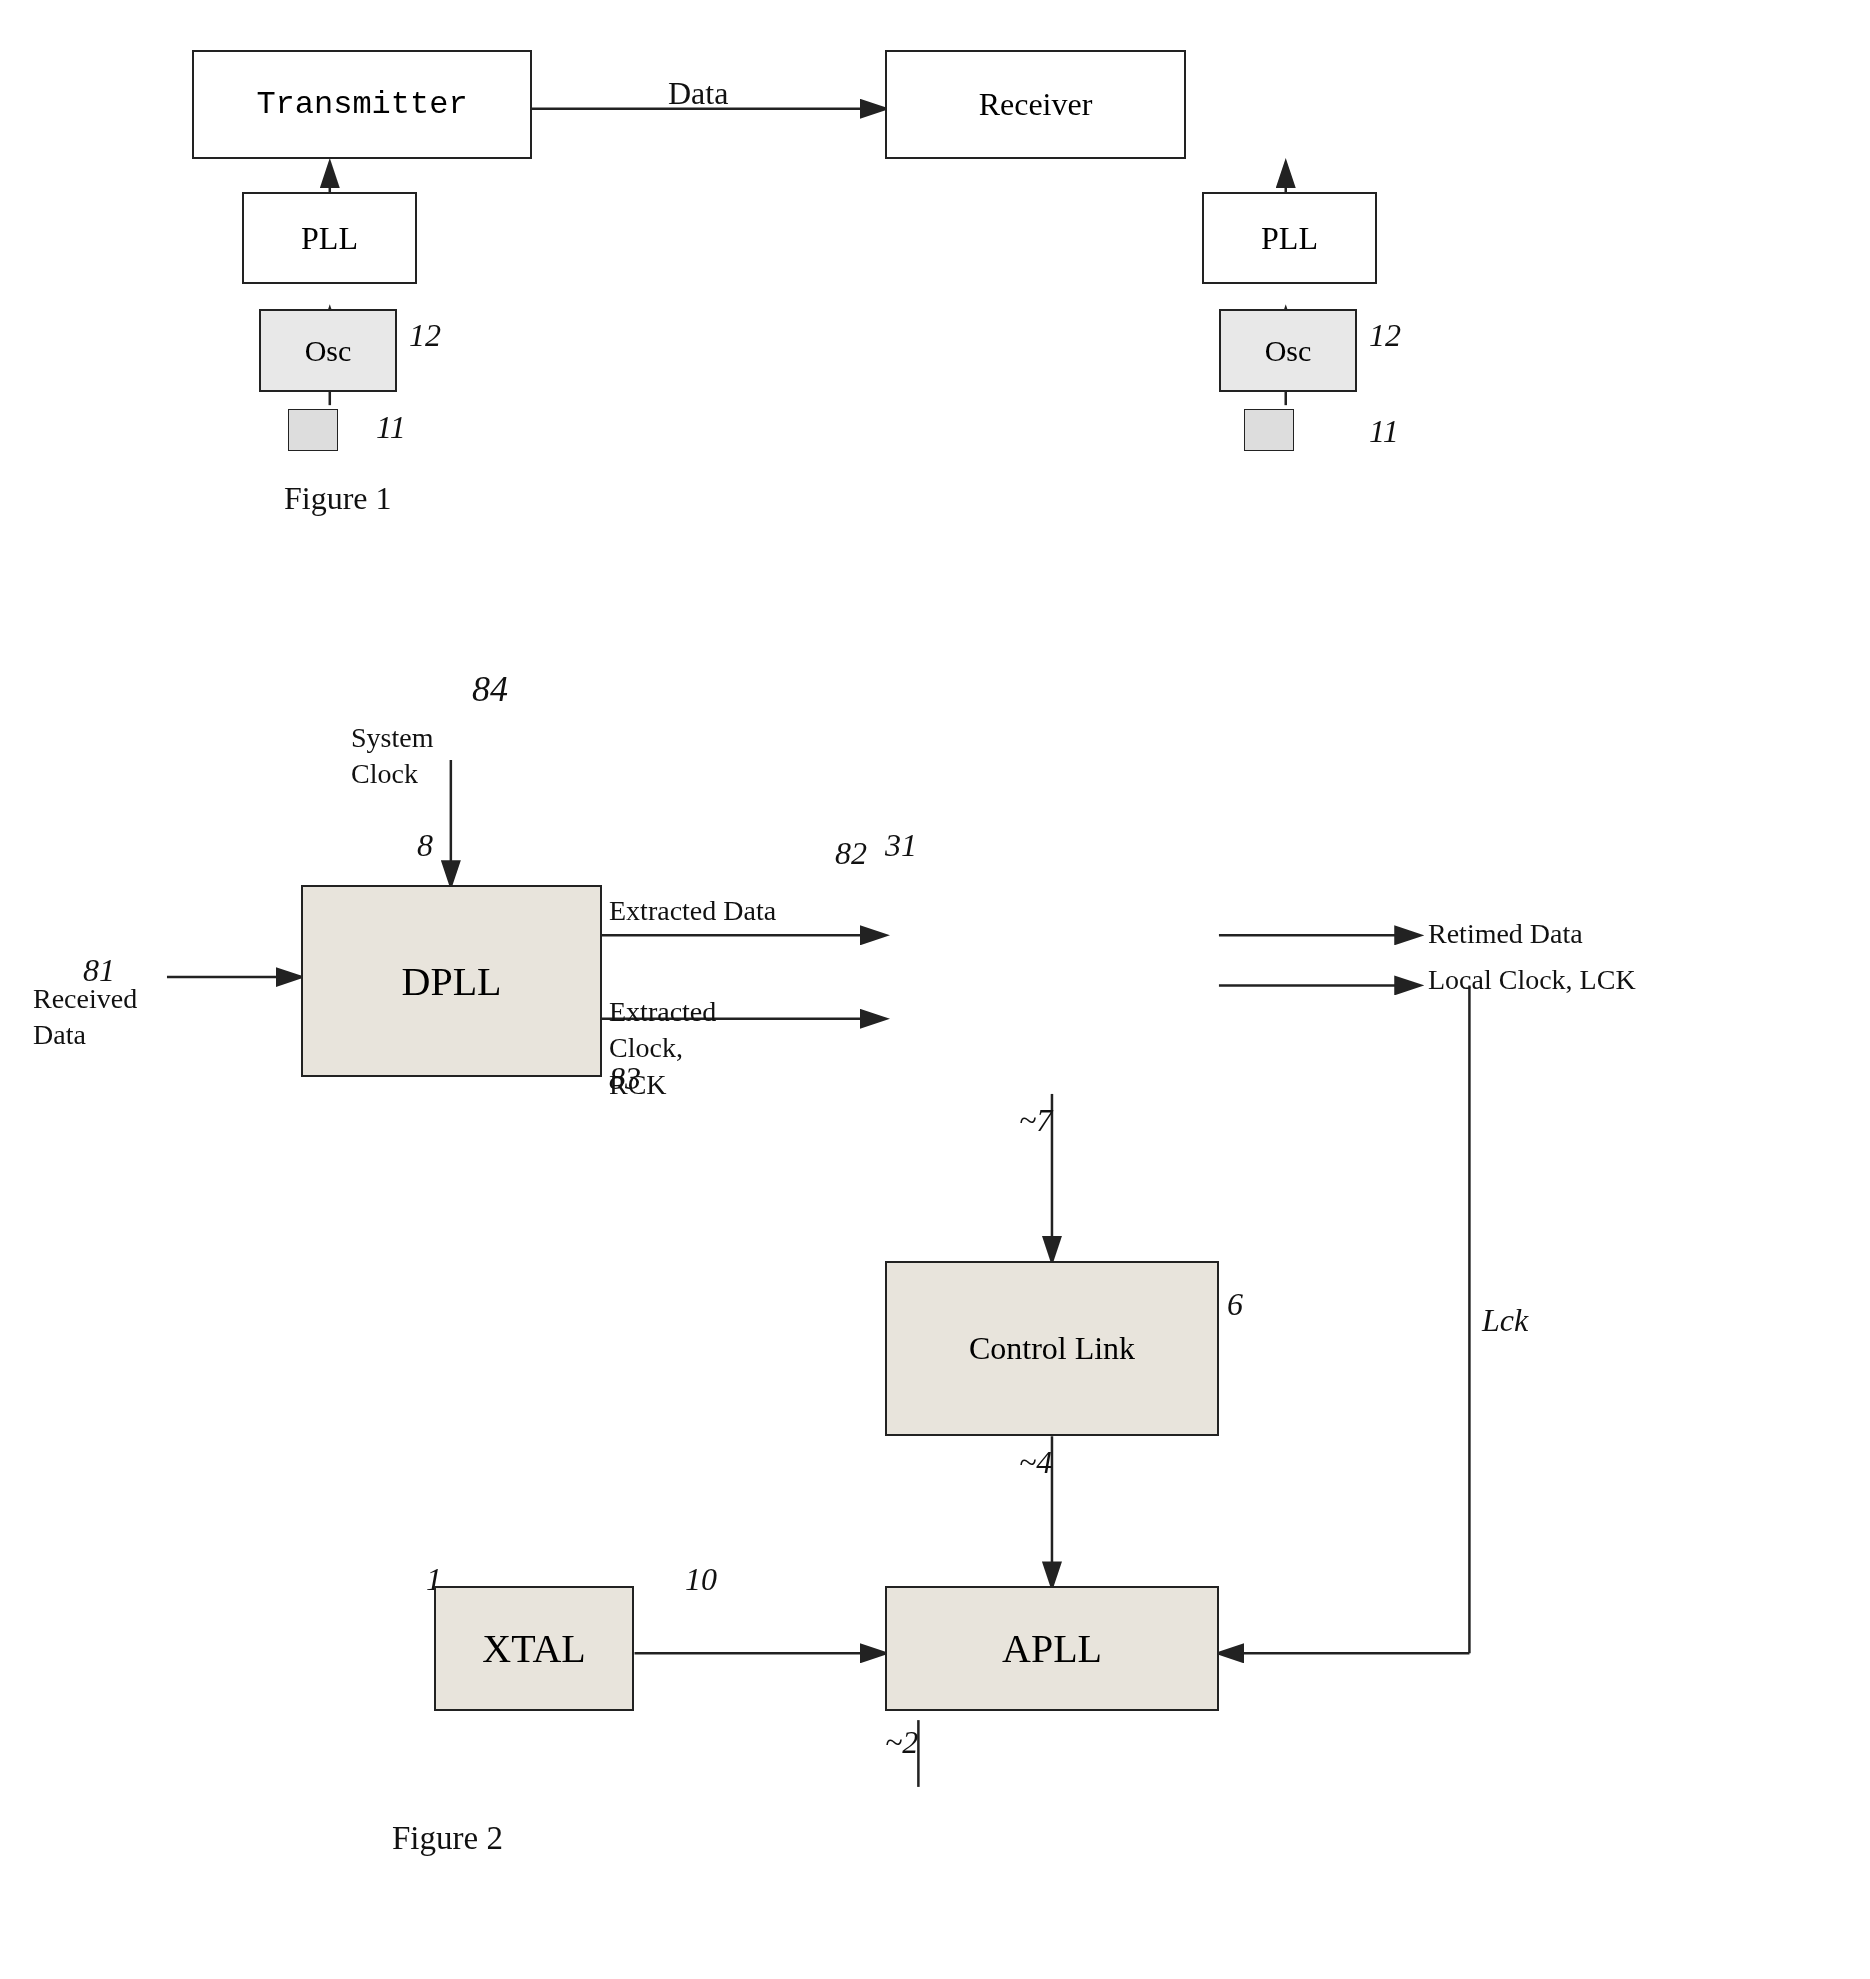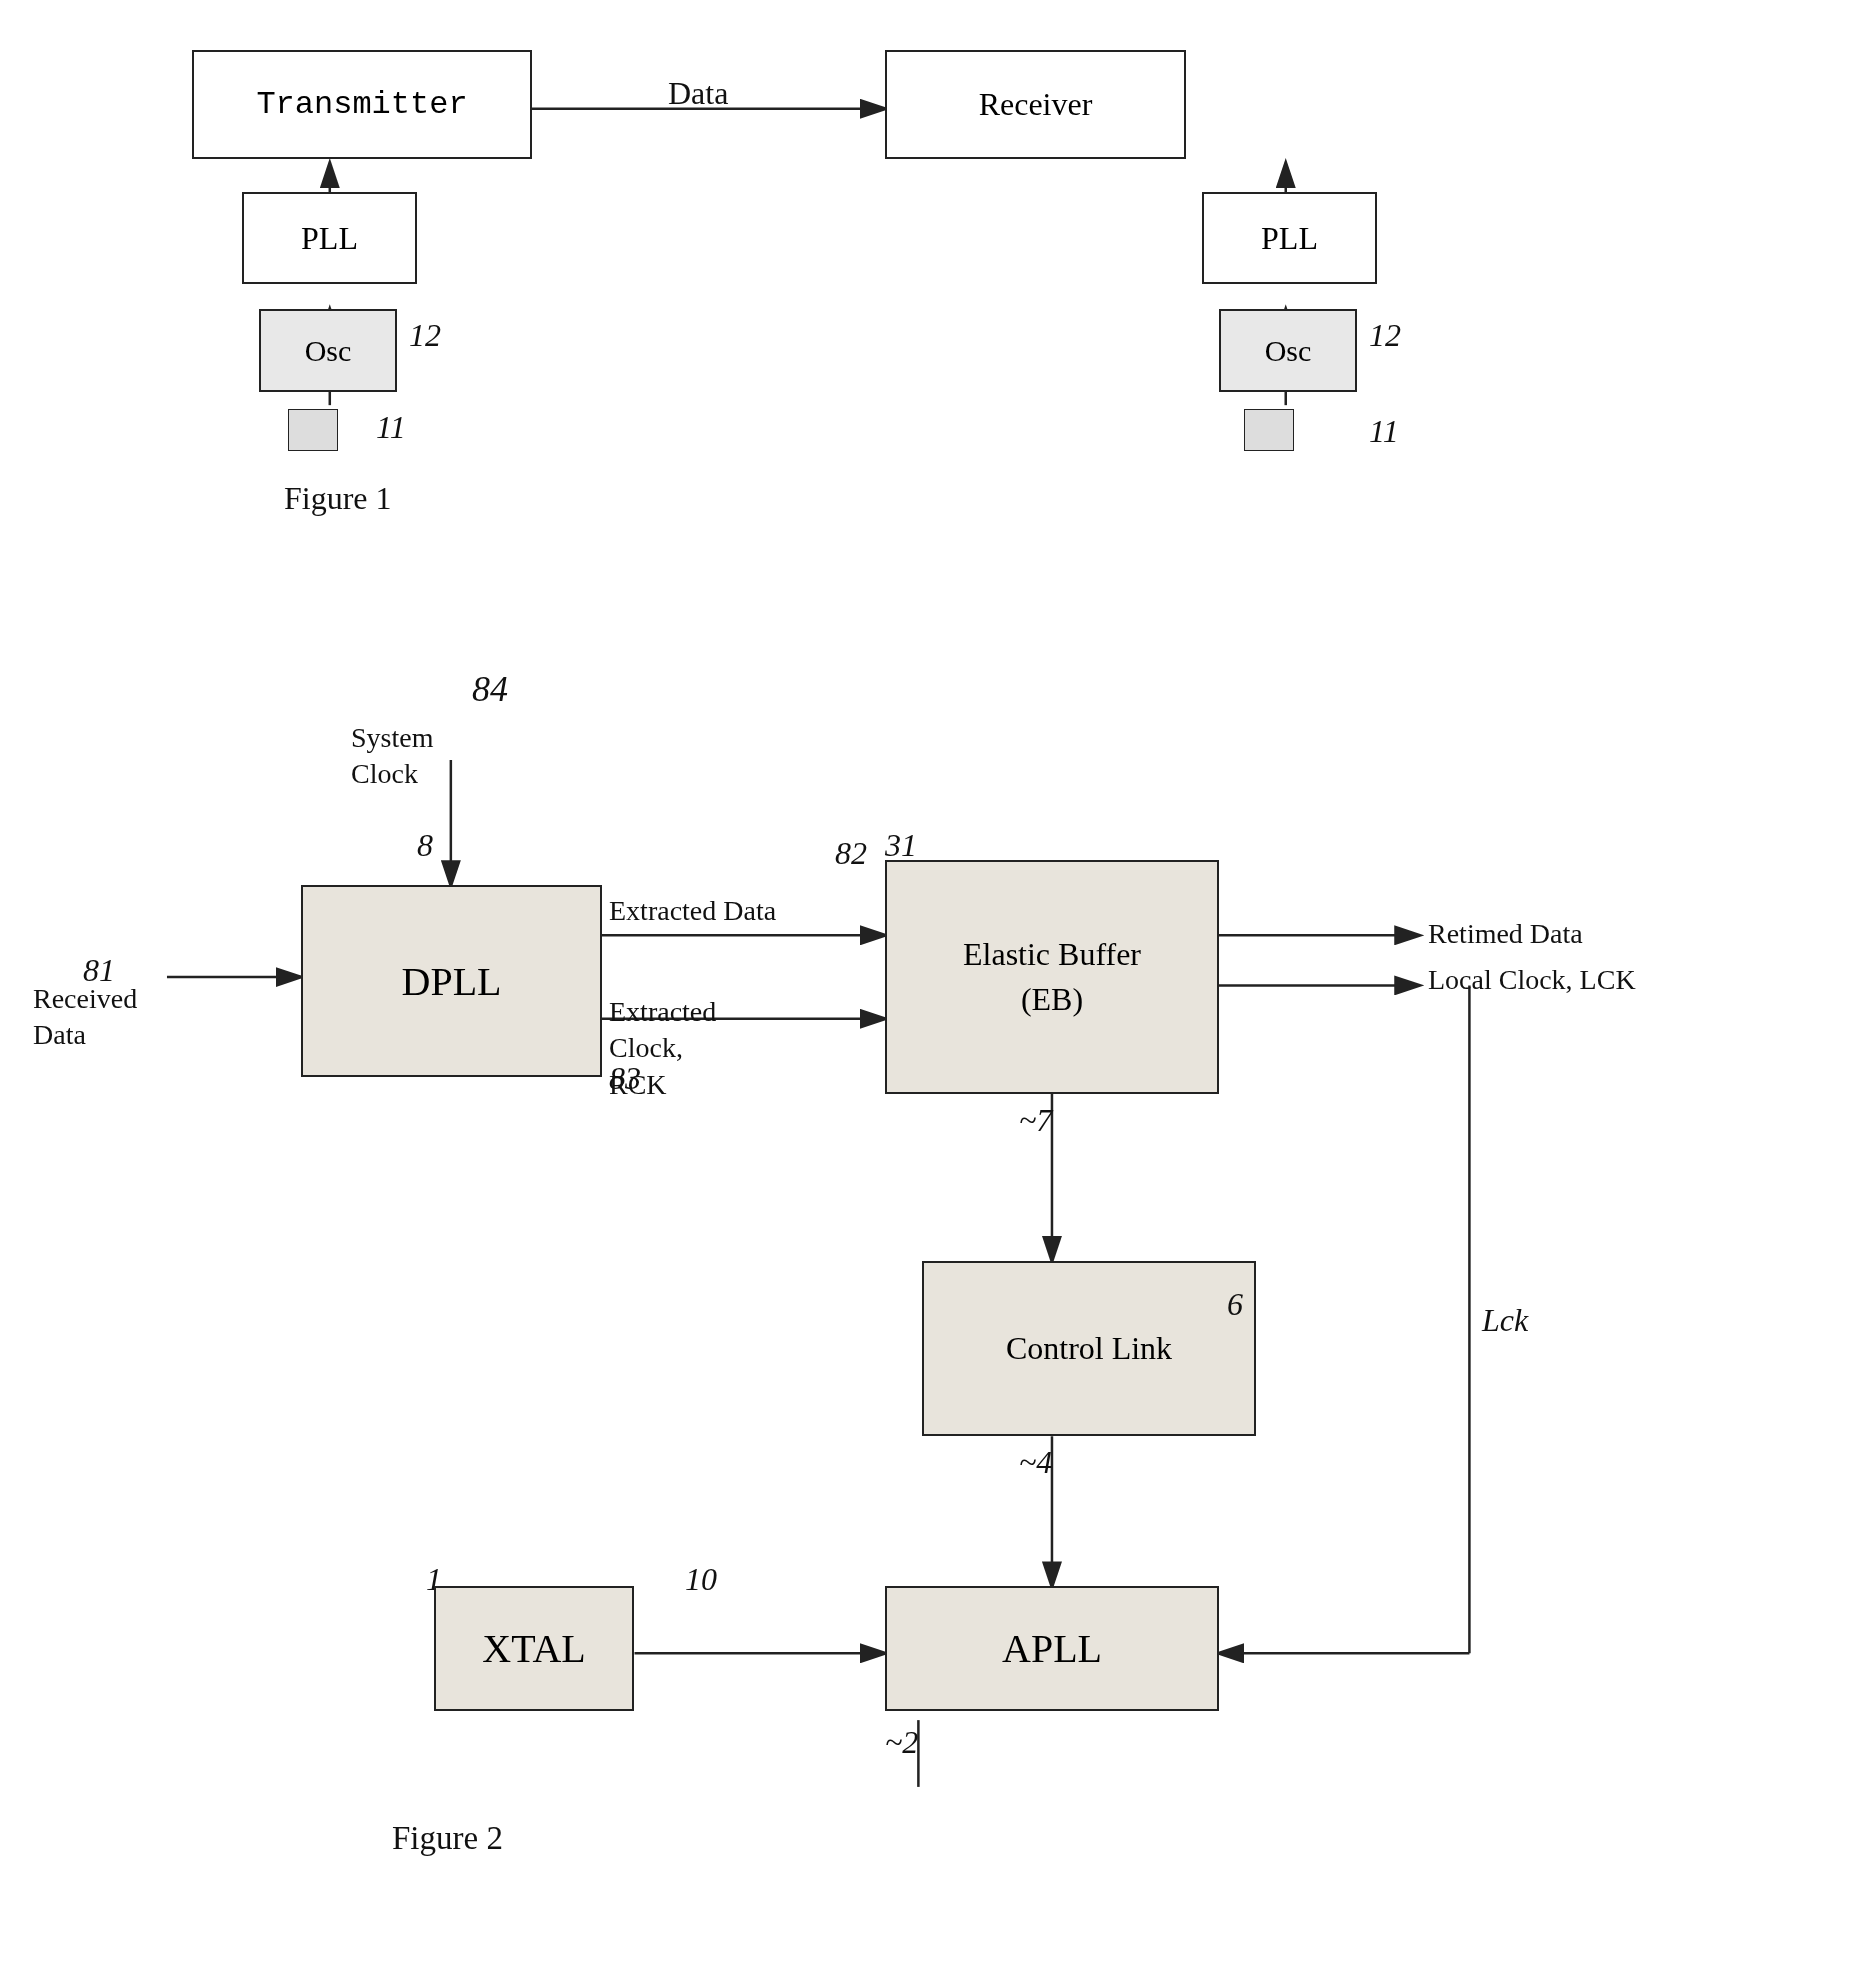--- a/index.html
+++ b/index.html
@@ -158,40 +158,36 @@
   </div>
 
   <div class="label" style="left:609px; top:893px; font-size:28px; line-height:1.3;">
     <span style="white-space:pre-line;">Extracted Data</span>
   </div>
 
   <div class="label italic-label" style="left:835px; top:835px; font-size:32px;">82</div>
 
   <div class="label italic-label" style="left:885px; top:827px; font-size:32px;">31</div>
 
-  <div class="box" style="left:885px; top:860px; width:334px; height:234px; font-size:32px; line-height:1.4; background:#e8e4dc;">
-    <span style="white-space:pre-line; text-align:center;">Elastic Buffer
-(EB)</span>
-  </div>
 
   <div class="label" style="left:609px; top:994px; font-size:28px; line-height:1.3;">
     <span style="white-space:pre-line;">Extracted
 Clock,
 RCK</span>
   </div>
 
   <div class="label italic-label" style="left:609px; top:1060px; font-size:32px;">83</div>
 
   <div class="label" style="left:1428px; top:918px; font-size:28px;">Retimed Data</div>
 
   <div class="label" style="left:1428px; top:964px; font-size:28px;">Local Clock, LCK</div>
 
   <div class="label italic-label" style="left:1019px; top:1102px; font-size:32px;">~7</div>
 
-  <div class="box" style="left:885px; top:1261px; width:334px; height:175px; font-size:32px; background:#e8e4dc;margin-left:37px;">
+  <div class="box" style="left:885px; top:1261px; width:334px; height:175px; font-size:32px; background:#e8e4dc;">
     <span>Control Link</span>
   </div>
 
   <div class="label italic-label" style="left:1227px; top:1286px; font-size:32px;">6</div>
 
   <div class="label italic-label" style="left:1019px; top:1444px; font-size:32px;">~4</div>
 
   <div class="label italic-label" style="left:1482px; top:1302px; font-size:32px;text-align:center;">Lck</div>
 
   <div class="label" style="left:426px; top:1561px; font-size:32px; font-style:italic;">1</div>

